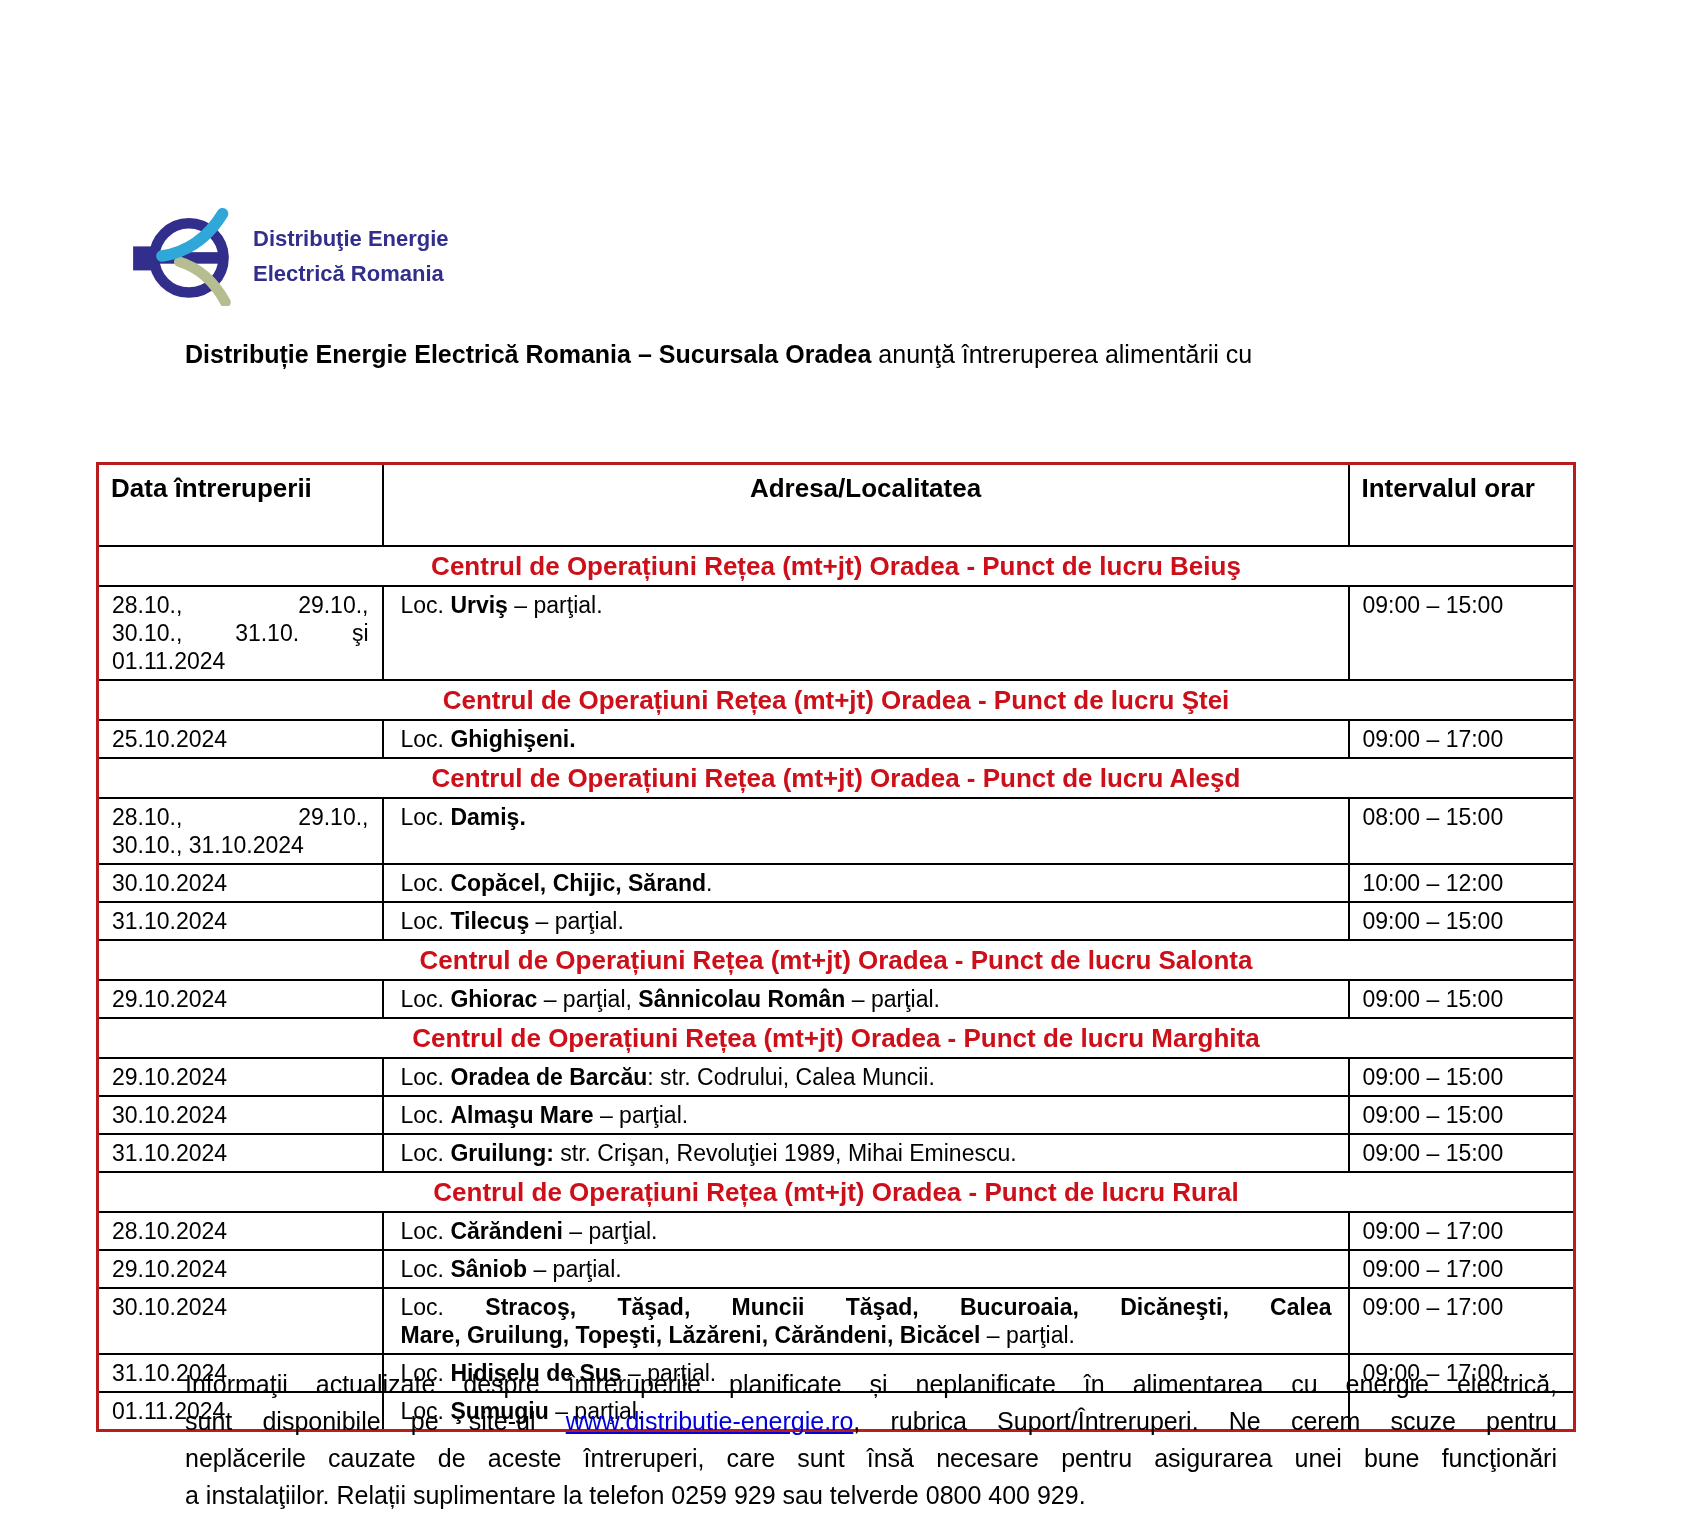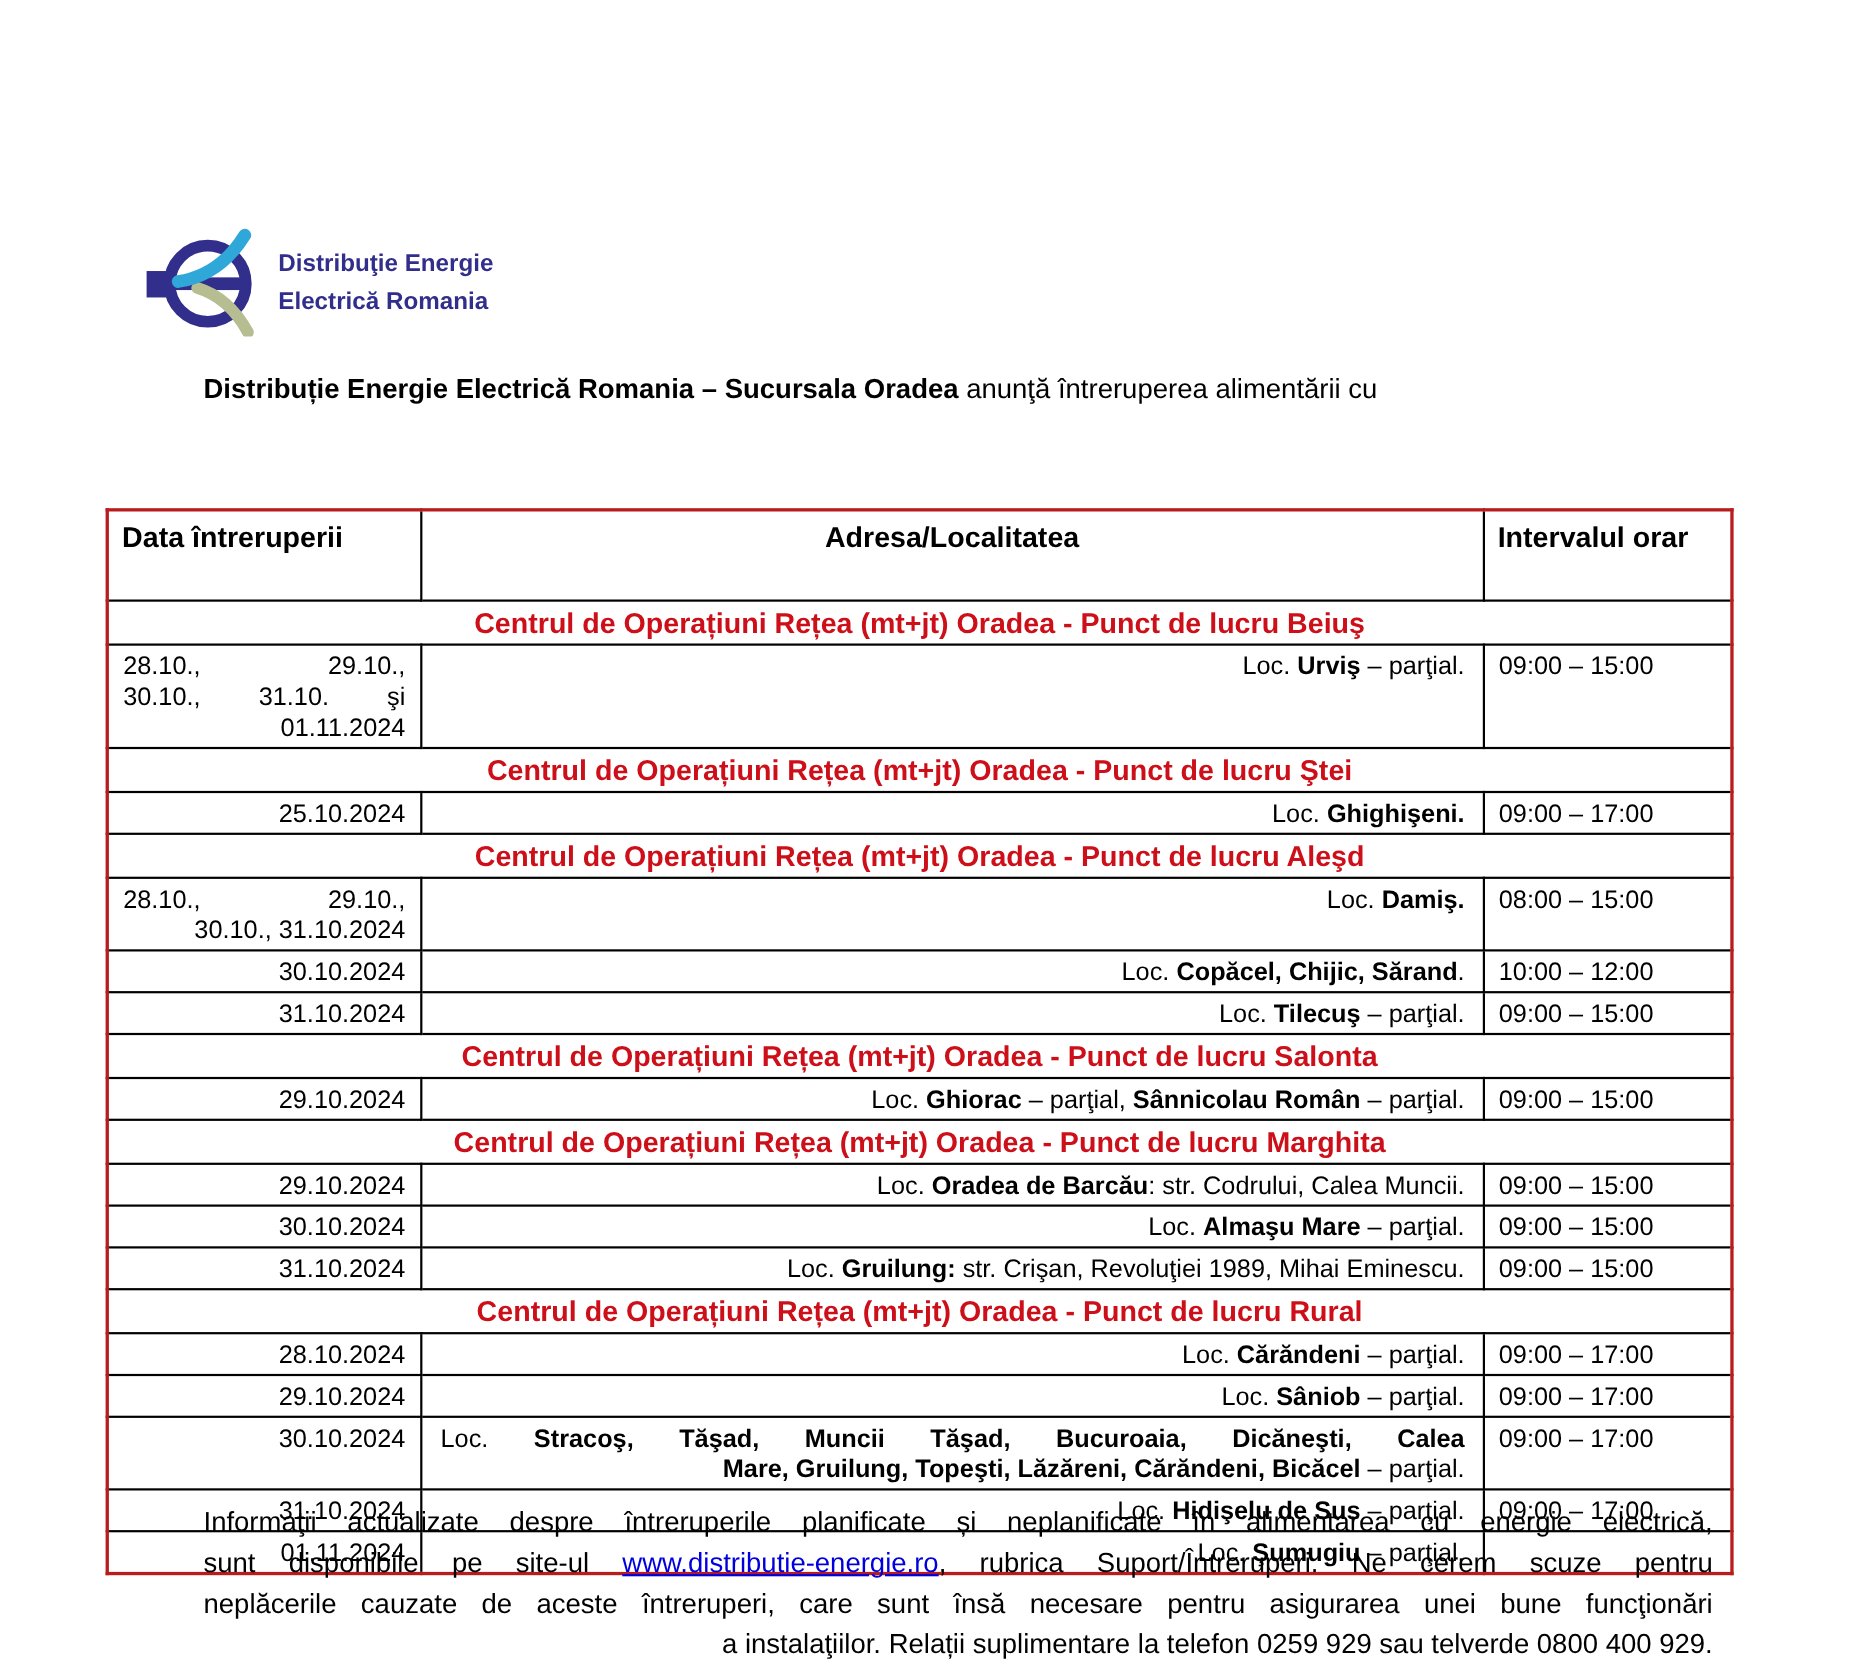--- a/index.html
+++ b/index.html
@@ -27,21 +27,21 @@
   th,td{border:2px solid #000;vertical-align:top;}
   th{font-size:26px;line-height:31px;font-weight:bold;padding:8px 12px;height:82px;text-align:left;}
   th.center{text-align:center;}
   td{font-size:23px;line-height:28px;}
   .section-row td{color:var(--red);font-size:26px;line-height:32px;font-weight:bold;
                   text-align:center;padding:3px 4px;}
   .date-cell{padding:4px 13px;}
   .addr-cell{padding:4px 16px 4px 17px;}
   .int-cell{padding:4px 13px;}
   .jline{text-align:justify;text-align-last:justify;}
-  .nline{text-align:right;}
+  .nline{text-align:left;}
 
   .footer{position:absolute;left:185px;top:1366px;width:1372px;font-size:25px;line-height:37px;}
   a.link{color:var(--link);text-decoration:underline;cursor:pointer;}
 </style>
 </head>
 <body>
 
 <div class="page">
 
   <div class="logo">

